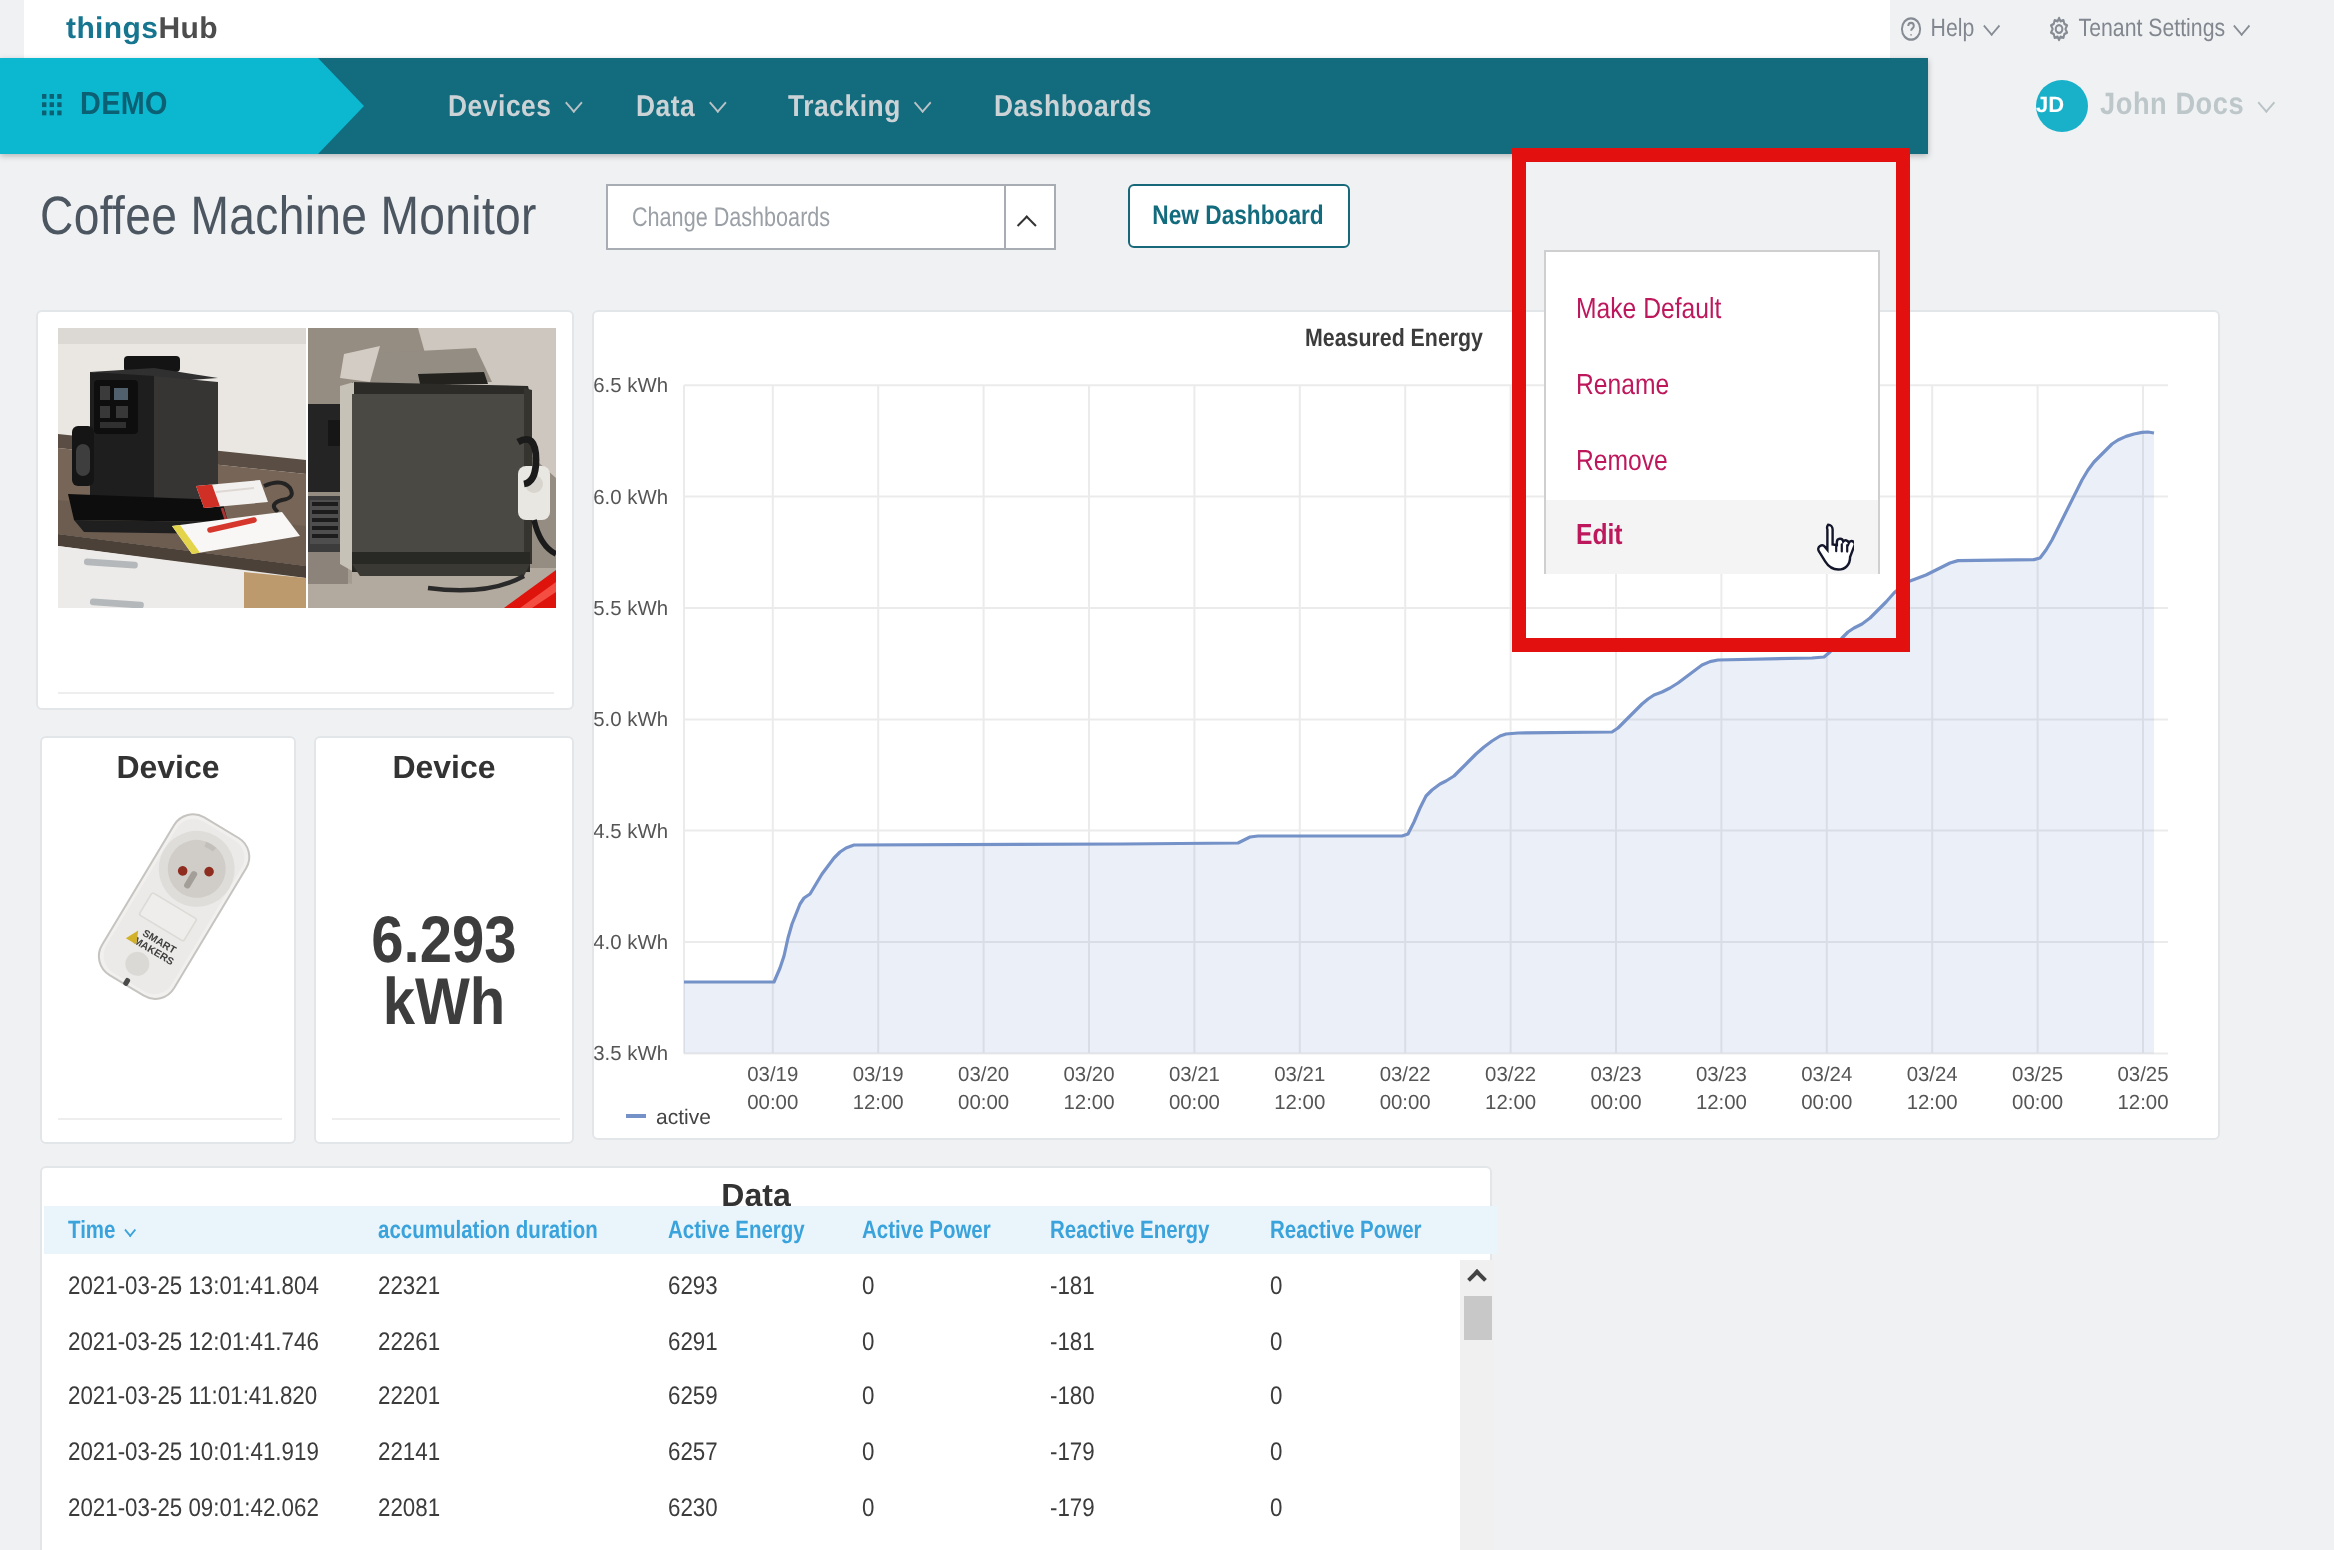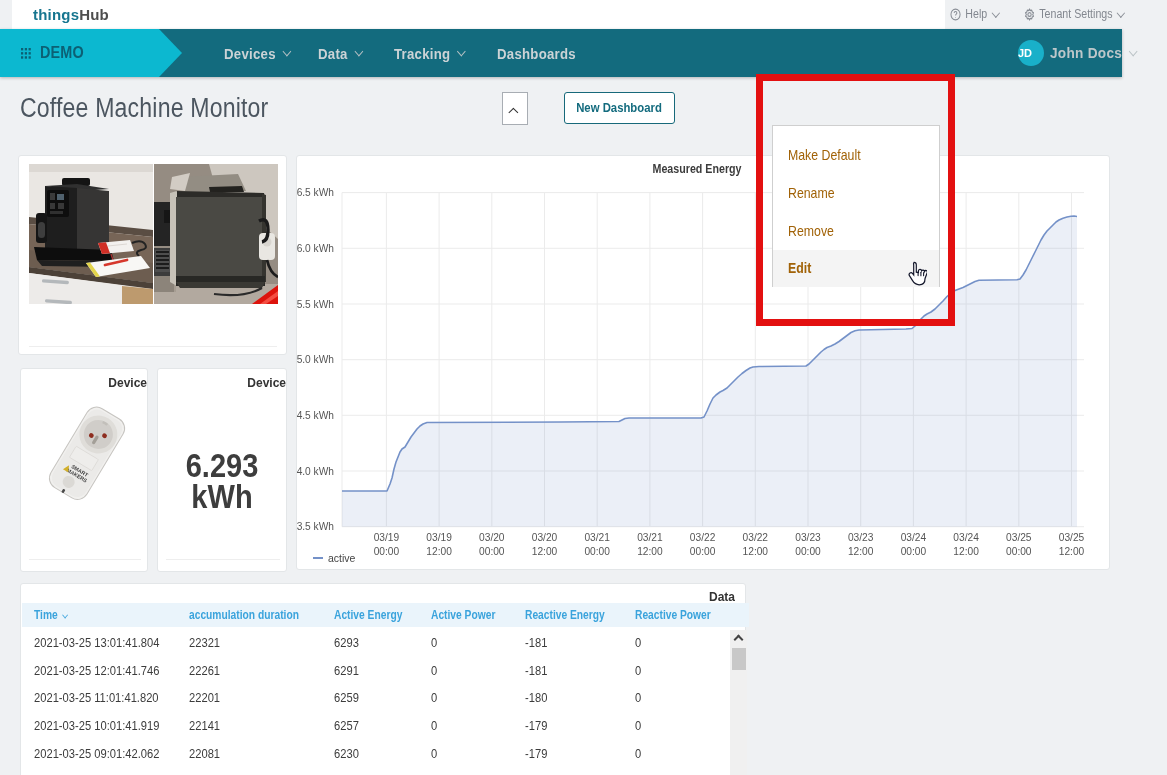--- a/index.html
+++ b/index.html
@@ -5,46 +5,46 @@
 html,body{font-family:"Liberation Sans",sans-serif;}
 #app{position:relative;width:1167px;height:775px;background:#eff1f3;overflow:hidden;}
 .abs{position:absolute;}
 
 .topbar{position:absolute;left:12px;top:0;width:933px;height:29px;background:#fff;}
 .logo{position:absolute;left:21px;top:6px;font-size:15px;font-weight:bold;letter-spacing:0.2px;}
 .logo .t1{color:#16758f;}.logo .t2{color:#4d4d4d;}
 .topright{position:absolute;top:7px;font-size:12.5px;color:#82878f;display:flex;align-items:center;gap:5px;transform:scaleX(0.85);transform-origin:left center;white-space:nowrap;}
 .chev{display:inline-block;width:7px;height:7px;border-right:1.6px solid #878c94;border-bottom:1.6px solid #878c94;transform:rotate(45deg) translateY(-2px);}
 
-.navbar{position:absolute;left:0;top:29px;width:1122px;height:48px;background:#136b7e;box-shadow:0 1px 3px rgba(0,0,0,0.25);}
+.navbar{position:absolute;left:0;top:29px;width:964px;height:48px;background:#136b7e;box-shadow:0 1px 3px rgba(0,0,0,0.25);}
 .navarrow{position:absolute;left:0;top:0;width:182px;height:48px;background:#0cb8d0;clip-path:polygon(0 0,159px 0,182px 24px,159px 48px,0 48px);}
 .demo{position:absolute;left:40px;top:15px;font-size:16px;font-weight:bold;color:#0c6074;letter-spacing:0.2px;transform:scaleX(0.9);transform-origin:left center;}
 .gicon{position:absolute;left:21px;top:17px;}
 .navitem{position:absolute;top:0;height:48px;display:flex;align-items:center;font-size:15px;font-weight:bold;color:#ccd3d6;letter-spacing:0.3px;transform:scaleX(0.88);transform-origin:left center;white-space:nowrap;}
 .nchev{display:inline-block;width:7px;height:7px;border-right:1.8px solid #b9c2c5;border-bottom:1.8px solid #b9c2c5;transform:rotate(45deg);margin-left:9px;margin-top:-4px;}
 .avatar{position:absolute;left:1018px;top:11px;width:26px;height:26px;border-radius:50%;background:#19b0c9;color:#fff;font-size:11px;font-weight:bold;text-align:left;line-height:26px;}
 
 .h1{position:absolute;left:20px;top:93px;font-size:27px;font-weight:300;color:#4c5660;letter-spacing:0.2px;transform:scaleX(0.855);transform-origin:left center;white-space:nowrap;}
 .input{position:absolute;left:303px;top:92px;width:199px;height:33px;background:#fff;border:1px solid #a8adb3;border-right:none;color:#9aa0a6;font-size:13.5px;line-height:31px;padding-left:12px;}
 .inputbtn{position:absolute;left:502px;top:92px;width:26px;height:33px;background:#fff;border:1px solid #a8adb3;color:#333;text-align:center;}
 .newdash{position:absolute;left:564px;top:92px;width:111px;height:32px;background:#fff;border:1px solid #17697a;border-radius:3px;color:#136b7e;font-size:13.5px;font-weight:bold;text-align:center;line-height:30px;}
 .timesel{position:absolute;left:960px;top:92px;width:169px;height:34px;background:#00bcd4;border-radius:7px;color:#16242c;font-size:14.5px;font-weight:normal;}
 .timesel .lbl{position:absolute;left:21px;top:8px;transform:scaleX(0.88);transform-origin:left center;white-space:nowrap;}
 .tchev{position:absolute;right:22px;top:11px;width:8px;height:8px;border-right:2.2px solid #16242c;border-bottom:2.2px solid #16242c;transform:rotate(45deg);}
 
 .dabtn{position:absolute;left:772px;top:91px;width:168px;height:34px;background:#0f6172;border-radius:4px 4px 0 0;color:#d9eef2;font-size:13.5px;}
 .dabtn .lbl{position:absolute;left:20px;top:9px;transform:scaleX(0.9);transform-origin:left center;white-space:nowrap;}
 .dachev{position:absolute;right:18px;top:14px;width:8px;height:8px;border-right:2px solid #d9eef2;border-top:2px solid #d9eef2;transform:rotate(-45deg);}
 .dmenu{position:absolute;left:772px;top:125px;width:168px;height:162px;background:#fff;border:1px solid #cfcfcf;}
-.ditem{position:absolute;left:0;width:166px;height:38px;font-size:14.5px;color:#a16207;padding-left:15px;line-height:38px;}
+.ditem{position:absolute;left:0;width:166px;height:38px;font-size:14.5px;color:#be185d;padding-left:15px;line-height:38px;}
 .ditem span{display:inline-block;transform:scaleX(0.85);transform-origin:left center;}
 .redbox{position:absolute;left:756px;top:74px;width:199px;height:252px;border:7px solid #e31010;}
 
 .card{position:absolute;background:#fff;border:1px solid #e3e6e8;border-radius:3px;}
-.cardtitle{font-size:12px;font-weight:bold;color:#333;text-align:right;}
+.cardtitle{font-size:16px;font-weight:bold;color:#333;text-align:center;}
 .total{font-size:33px;font-weight:bold;color:#3d3d3d;text-align:center;line-height:0.95;transform:scaleX(0.88);}
 
 .thead{position:absolute;left:1px;top:19px;width:727px;height:24px;background:#eaf4fb;}
 .th{position:absolute;top:24px;font-size:12.5px;font-weight:bold;color:#3aa3dc;transform:scaleX(0.82);transform-origin:left center;white-space:nowrap;}
 .td{position:absolute;font-size:12.7px;color:#3c3c3c;transform:scaleX(0.88);transform-origin:left center;white-space:nowrap;}
 .sbtrack{position:absolute;left:709px;top:46px;width:17px;height:146px;background:#f0f0f0;}
 .sbthumb{position:absolute;left:710.5px;top:64px;width:14px;height:22px;background:#c8c8c8;}
 .sbchev{position:absolute;left:714px;top:52px;width:7px;height:7px;border-right:2px solid #444;border-top:2px solid #444;transform:rotate(-45deg);}
 </style></head>
 <body>
@@ -87,20 +87,21 @@
     <div class="demo">DEMO</div>
     <div class="navitem" style="left:224px;">Devices<span class="nchev"></span></div>
       <div class="navitem" style="left:318px;">Data<span class="nchev"></span></div>
       <div class="navitem" style="left:394px;">Tracking<span class="nchev"></span></div>
       <div class="navitem" style="left:497px;">Dashboards</div>
     <div class="avatar">JD</div>
     <div class="navitem" style="left:1050px;color:#bdc7ca;font-size:15.5px;">John Docs<span class="nchev"></span></div>
   </div>
 
   <div class="h1">Coffee Machine Monitor</div>
+  <div class="input"><span style="display:inline-block;transform:scaleX(0.8);transform-origin:left center;">Change Dashboards</span></div>
   <div class="inputbtn"><span class="chev" style="border-color:#333;transform:rotate(-135deg) translateY(-3px);margin-top:14px;"></span></div>
   <div class="newdash"><span style="display:inline-block;transform:scaleX(0.84);">New Dashboard</span></div>
 
   <div class="card" style="left:18px;top:155px;width:269px;height:200px;">
     <div class="abs" style="left:10px;top:8px;"><svg width="124" height="140" viewBox="0 0 124 140">
 <rect width="124" height="140" fill="#eae7e3"></rect>
 <rect x="0" y="0" width="124" height="8" fill="#dcd8d3"></rect>
 <polygon points="0,53 124,66 124,73 0,60" fill="#5a4d43"></polygon>
 <polygon points="0,60 124,73 124,119 0,103" fill="#776557"></polygon>
 <polygon points="0,86 124,99 124,119 0,103" fill="#6d5d50"></polygon>

